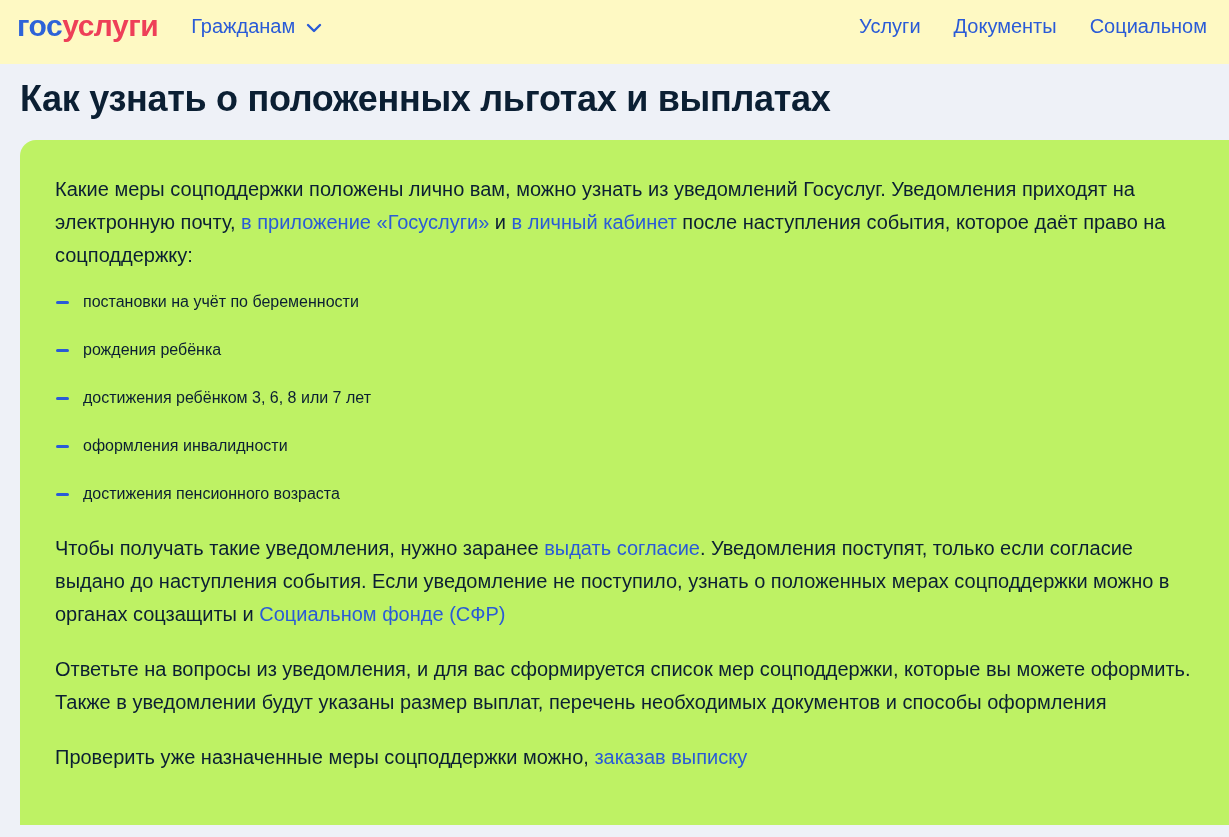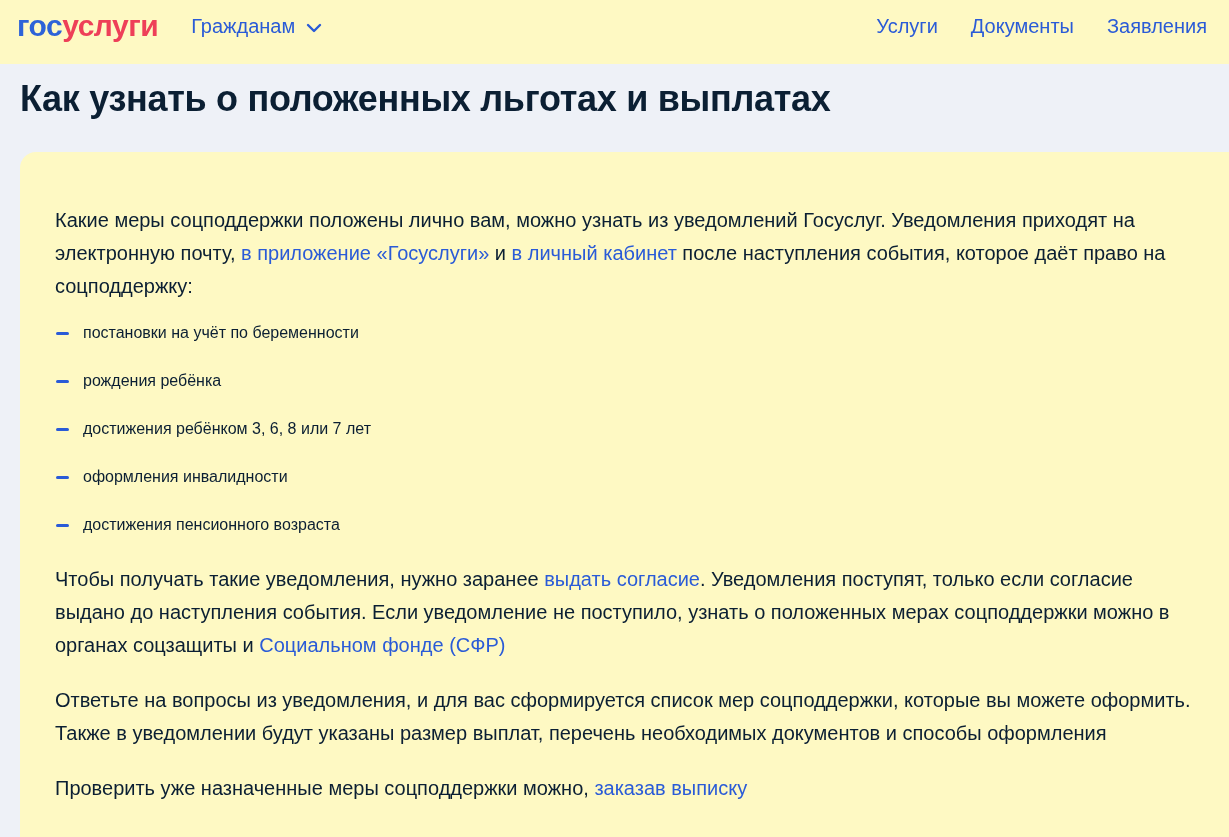--- a/index.html
+++ b/index.html
@@ -42,38 +42,38 @@
   .nav a {
     font-size: 20px;
     color: #2a5bd7;
     text-decoration: none;
     cursor: pointer;
     white-space: nowrap;
   }
 
   
   .title-band {
-    height: 88px;
+    height: 76px;
     padding: 12px 20px 0 20px;
   }
   .title-band h1 {
     font-size: 36px;
     line-height: 46px;
     font-weight: 700;
     color: #0b1f33;
     letter-spacing: -0.3px;
   }
 
   
   .card {
     margin-left: 20px;
-    background: #fef9c3;
+    background: #bef264;
     border-top-left-radius: 16px;
     min-height: 685px;
-    padding: 52px 25px 40px 35px;
+    padding: 33px 25px 40px 35px;
   }
   .para {
     font-size: 20px;
     line-height: 33px;
     color: #0b1f33;
     margin: 0 0 22px 0;
   }
   .para.tight { margin-bottom: 16px; }
   .para.last  { margin-bottom: 0; }
   a.inline-link {
@@ -115,21 +115,21 @@
     <span class="chevron">
       <svg width="16" height="10" viewBox="0 0 16 10">
         <polyline points="2,2 8,8 14,2" fill="none" stroke="#2a5bd7" stroke-width="2.4" stroke-linecap="round" stroke-linejoin="round"></polyline>
       </svg>
     </span>
   </div>
   <div class="spacer"></div>
   <nav class="nav">
     <a>Услуги</a>
     <a>Документы</a>
-    <a>Заявления</a>
+    <a>Социальном</a>
   </nav>
 </header>
 
 <section class="title-band">
   <h1>Как узнать о положенных льготах и выплатах</h1>
 </section>
 
 <main class="card">
 
   <p class="para tight"><span>Какие меры соцподдержки положены лично вам, можно узнать из уведомлений Госуслуг. Уведомления приходят на электронную почту, </span><a class="inline-link">в приложение «Госуслуги»</a><span> и </span><a class="inline-link">в личный кабинет</a><span> после наступления события, которое даёт право на соцподдержку:</span></p>

